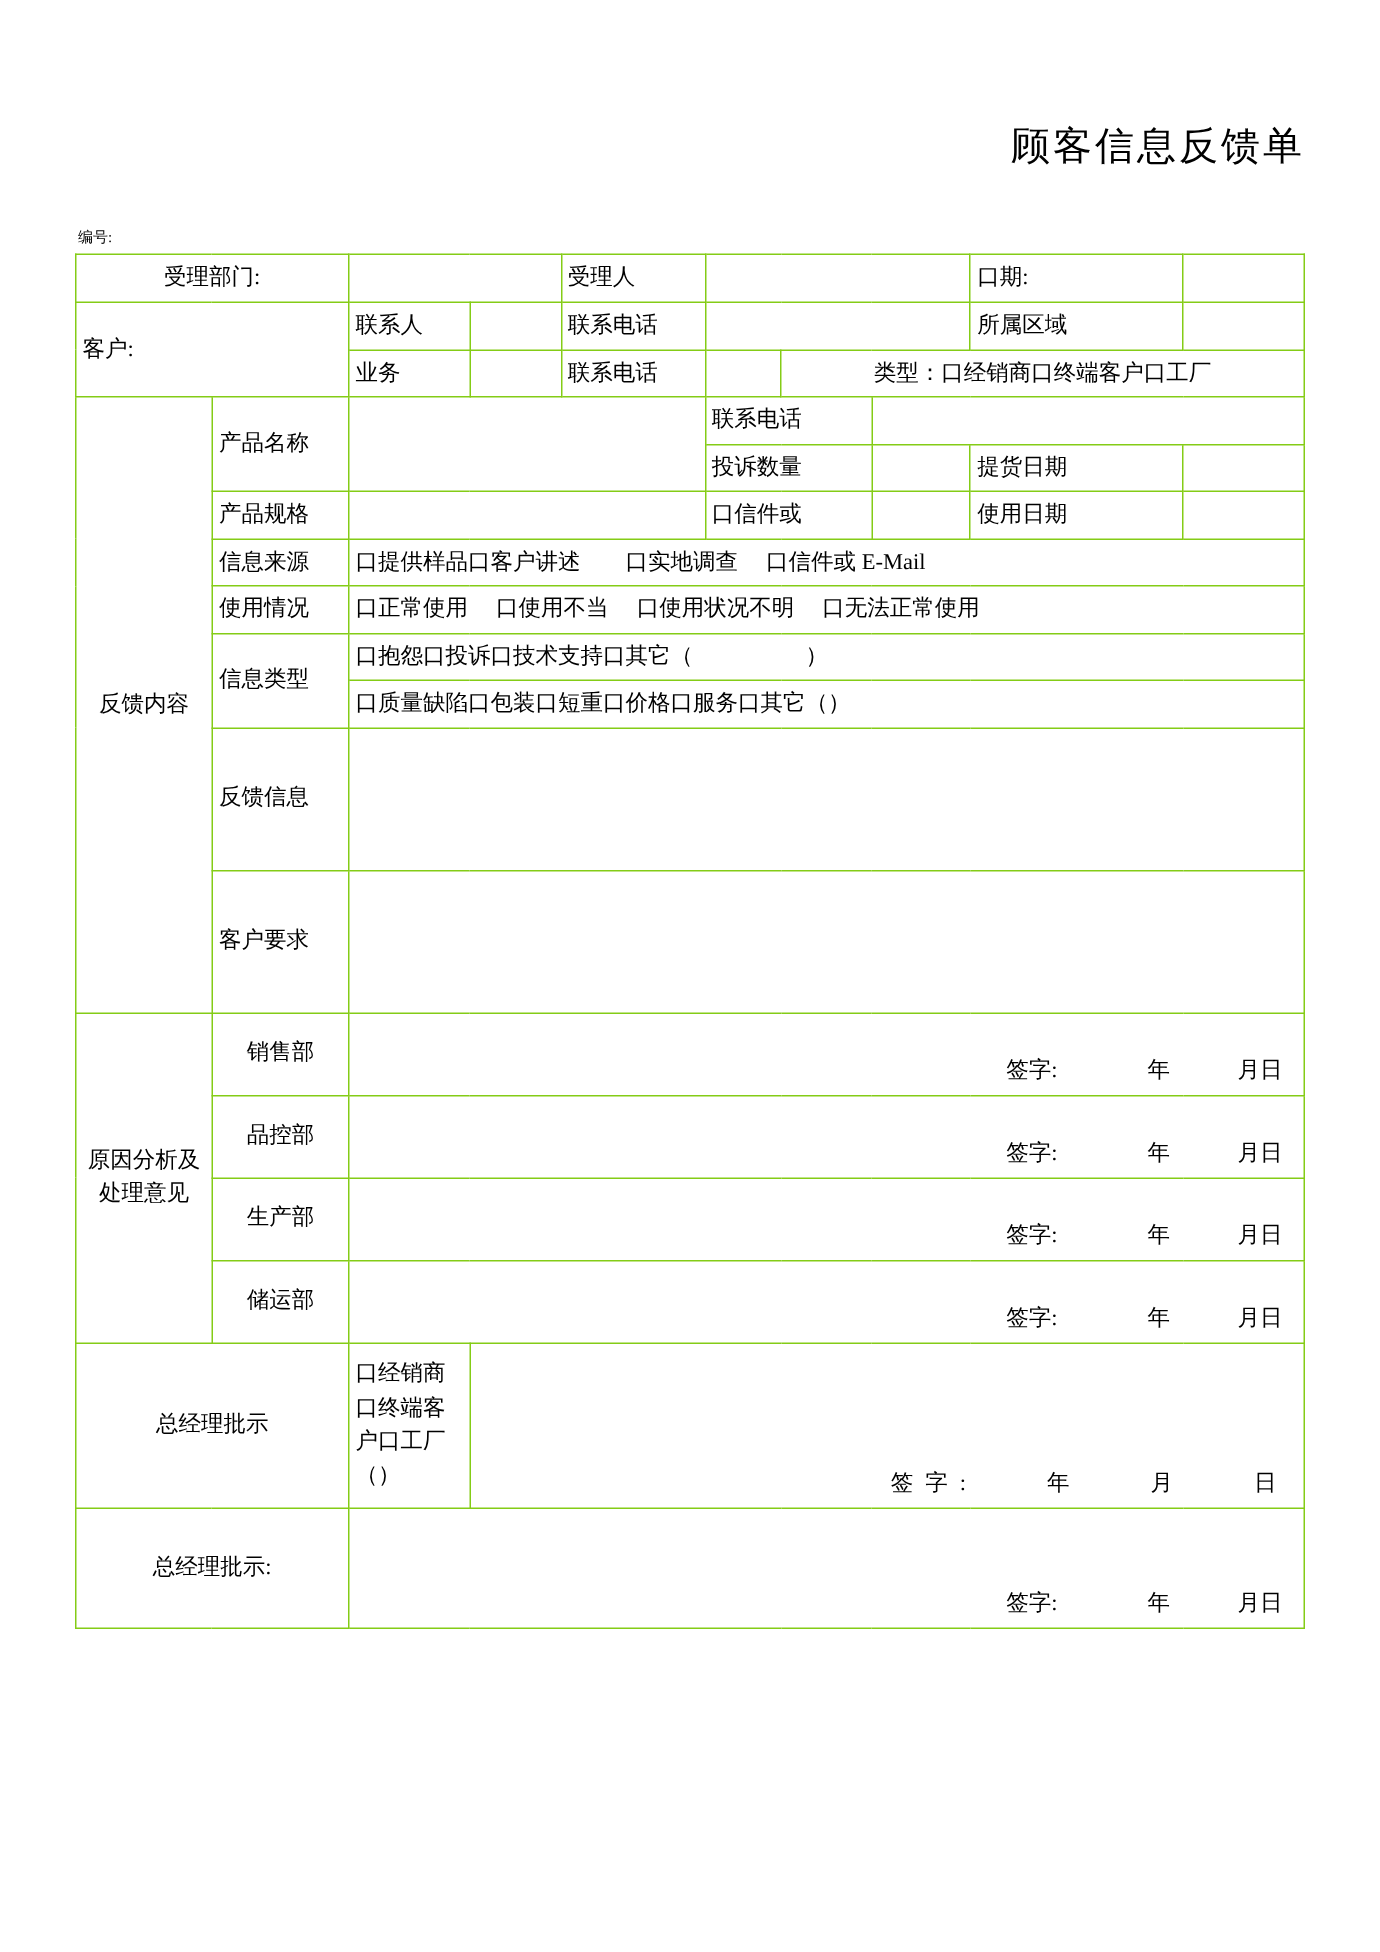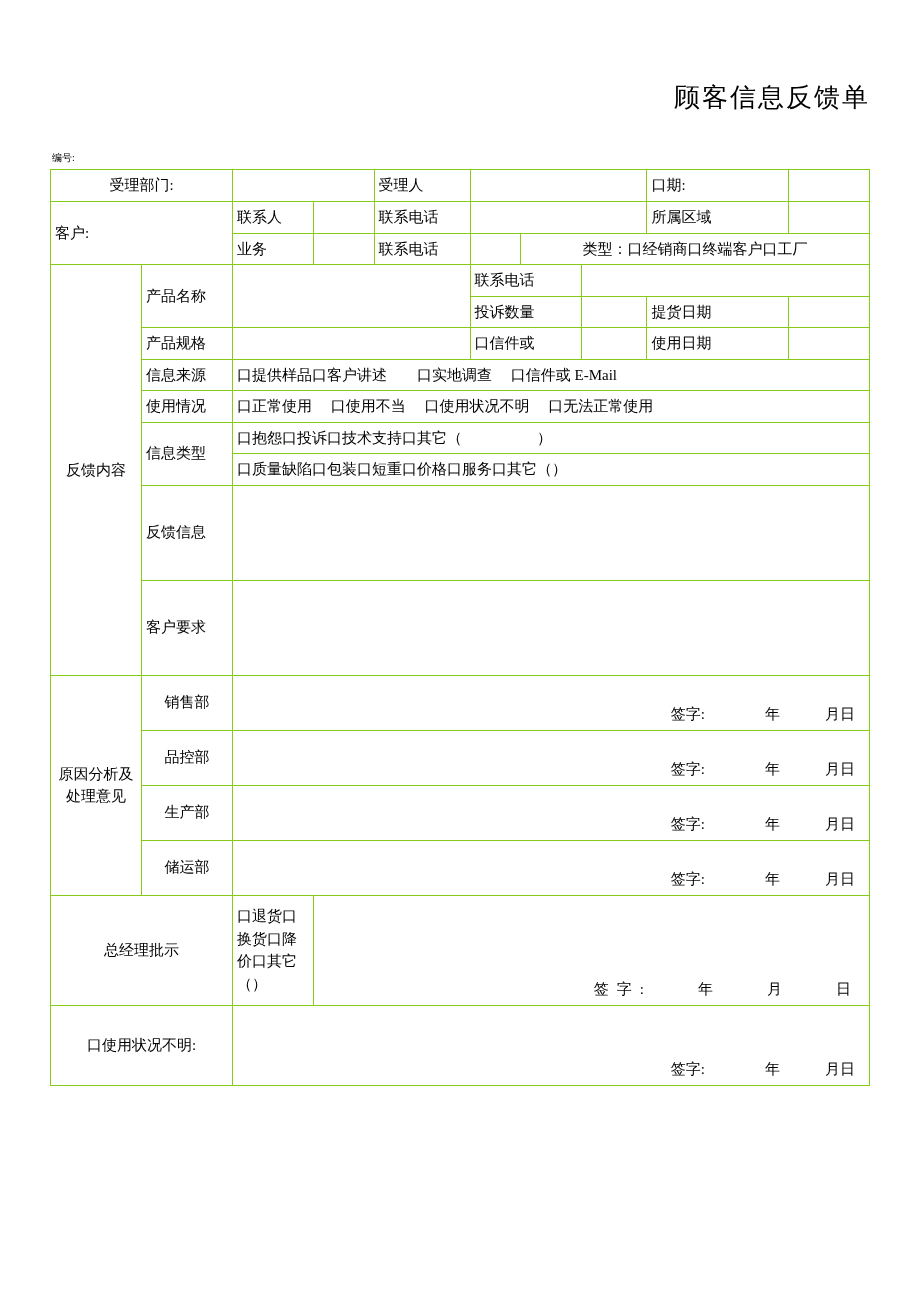--- a/index.html
+++ b/index.html
@@ -161,22 +161,22 @@
     <td class="center">生产部</td>
     <td colspan="9" class="sign-line">签字:　　　　年　　　月日</td>
   </tr>
   <tr class="tall55">
     <td class="center">储运部</td>
     <td colspan="9" class="sign-line">签字:　　　　年　　　月日</td>
   </tr>
 
   <tr style="height:110px">
     <td colspan="2" class="center">总经理批示</td>
-    <td>口退货口换货口降价口其它（）</td>
+    <td>口经销商口终端客户口工厂（）</td>
     <td colspan="8" class="sign-line-wide">签字:　　年　　月　　日</td>
   </tr>
 
   <tr style="height:80px">
-    <td colspan="2" class="center">口使用状况不明:</td>
+    <td colspan="2" class="center">总经理批示:</td>
     <td colspan="9" class="sign-line">签字:　　　　年　　　月日</td>
   </tr>
 </tbody>
   </table>
 
 </body></html>

